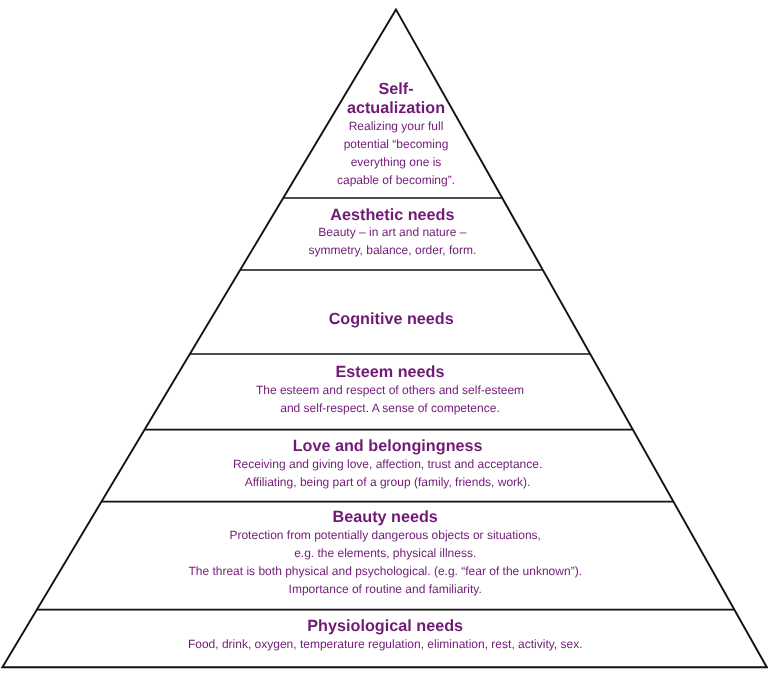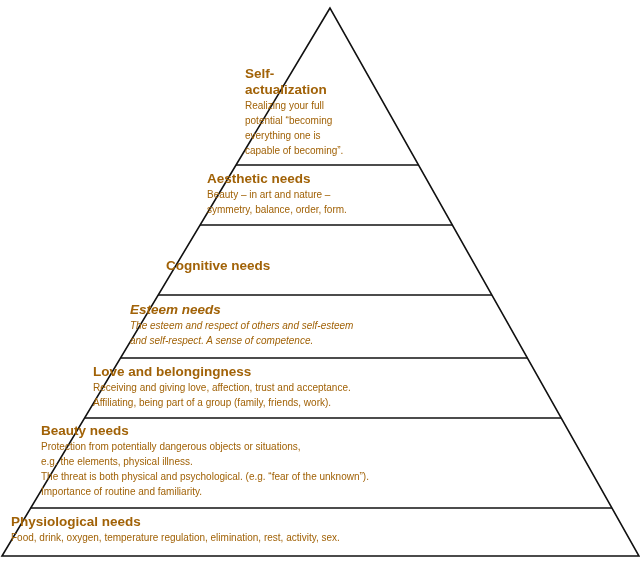--- a/index.html
+++ b/index.html
@@ -16,39 +16,39 @@
     width: 640px;
     height: 576px;
   }
   .pyramid-svg {
     position: absolute;
     left: 0;
     top: 0;
   }
   .level {
     position: absolute;
-    text-align: left;
-    color: #a16207;
+    text-align: center;
+    color: #701a75;
   }
   .lvl-title {
     font-weight: bold;
     font-size: 13.5px;
     line-height: 16px;
     white-space: pre-line;
   }
   .lvl-desc {
     font-size: 10px;
     line-height: 15px;
     white-space: pre-line;
   }
   
   .lv0 { top: 66px;  left: 245px; width: 170px; }
   .lv1 { top: 171px; left: 207px; width: 240px; }
   .lv2 { top: 230px; left: 166px; width: 320px; margin-top: 28px; }
-  .lv3 { top: 302px; left: 130px; width: 390px; font-style: italic; }
+  .lv3 { top: 302px; left: 130px; width: 390px; }
   .lv4 { top: 364px; left: 93px;  width: 460px; }
   .lv5 { top: 423px; left: 41px;  width: 560px; }
   .lv6 { top: 514px; left: 11px;  width: 620px; }
 </style>
 </head>
 <body>
 
 <div class="stage">
 
   <svg class="pyramid-svg" width="640" height="576" viewBox="0 0 640 576">

